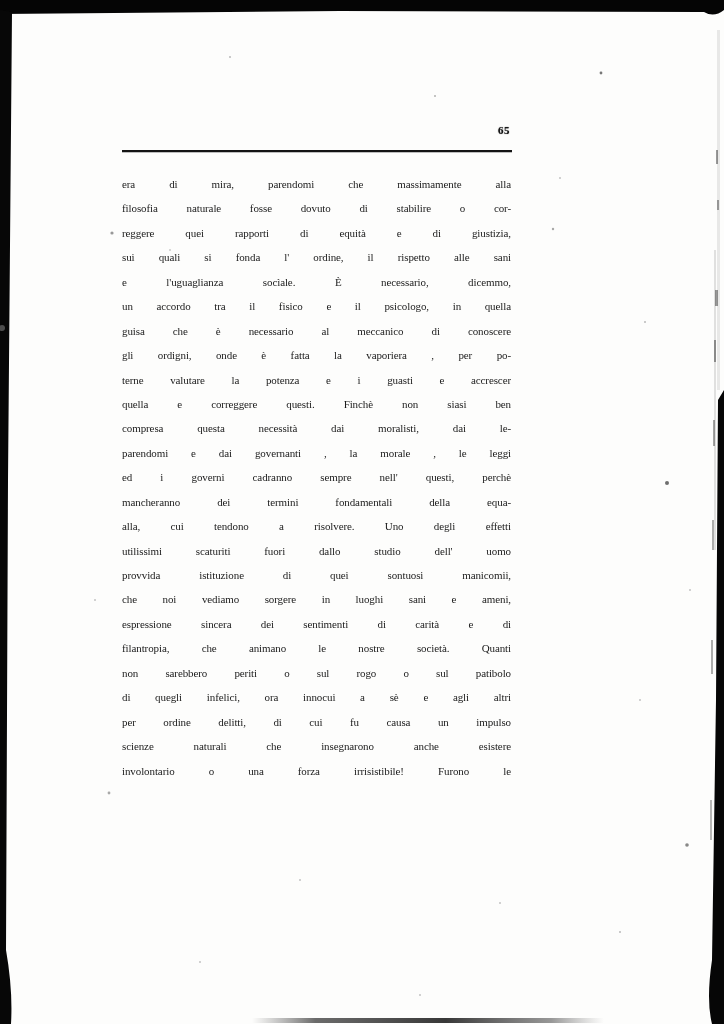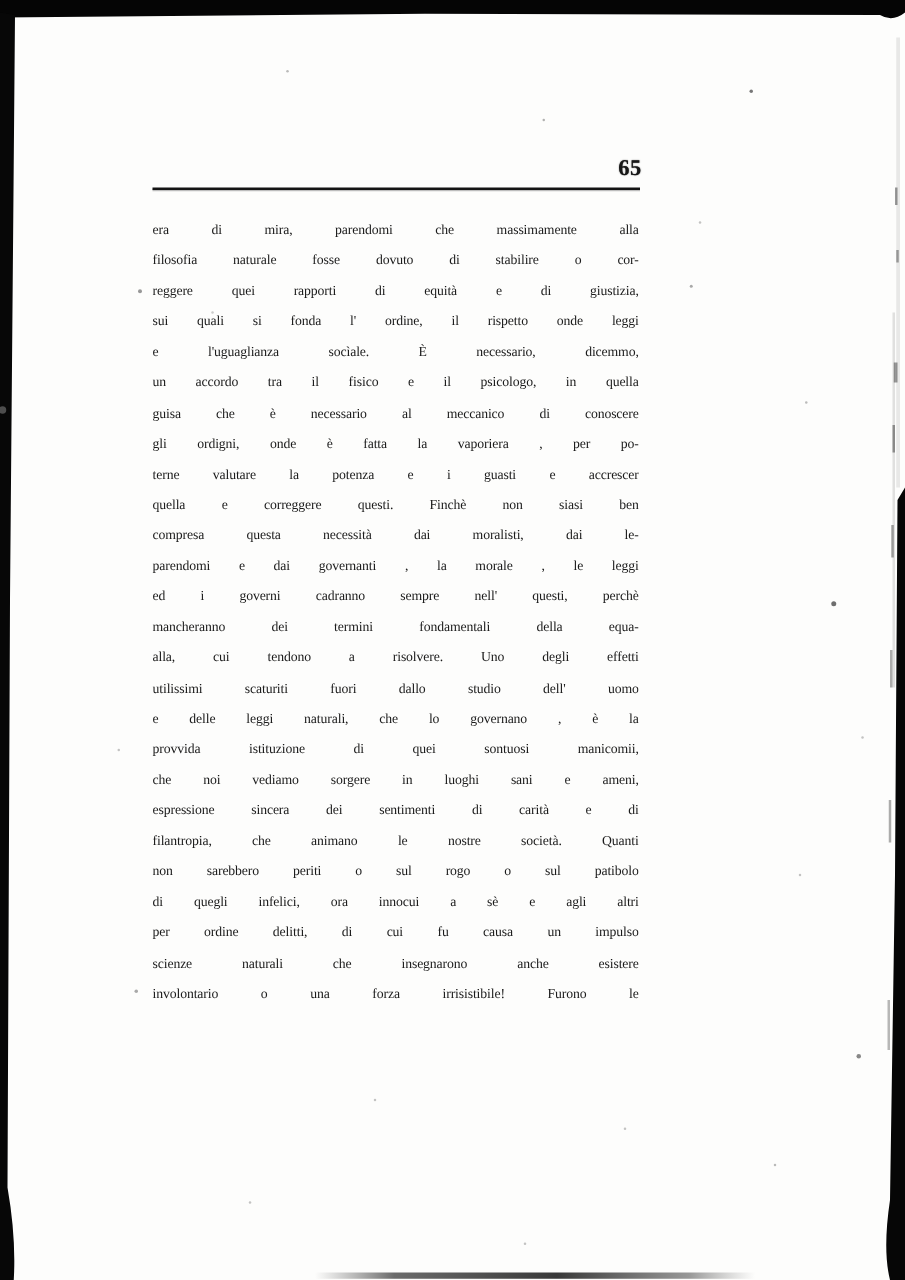--- a/index.html
+++ b/index.html
@@ -16,21 +16,21 @@
     position: absolute;
     left: 0; top: 0;
     width: 724px; height: 1024px;
     pointer-events: none;
   }
   .page-number {
     position: absolute;
     left: 492px;
     top: 124px;
     width: 24px;
-    font-size: 18px;
+    font-size: 11px;
     font-weight: bold;
     letter-spacing: 0.5px;
     text-align: center;
     color: #171717;
     text-shadow: 0 0 1px #444;
     font-family: Liberation Serif, serif;
   }
   .header-rule {
     position: absolute;
     left: 122px;
@@ -119,34 +119,33 @@
   </svg>
 
   <div class="page-number">65</div>
 
   <div class="header-rule"></div>
 
   <div class="body-text">
     <div class="text-line">era di mira, parendomi che massimamente alla</div>
     <div class="text-line">filosofia naturale fosse dovuto di stabilire o cor-</div>
     <div class="text-line">reggere quei rapporti di equità e di giustizia,</div>
-    <div class="text-line">sui quali si fonda l' ordine, il rispetto onde leggi</div>
+    <div class="text-line">sui quali si fonda l' ordine, il rispetto alle sani</div>
     <div class="text-line">e l'uguaglianza socìale. È necessario, dicemmo,</div>
     <div class="text-line">un accordo tra il fisico e il psicologo, in quella</div>
     <div class="text-line">guisa che è necessario al meccanico di conoscere</div>
     <div class="text-line">gli ordigni, onde è fatta la vaporiera , per po-</div>
     <div class="text-line">terne valutare la potenza e i guasti e accrescer</div>
     <div class="text-line">quella e correggere questi. Finchè non siasi ben</div>
     <div class="text-line">compresa questa necessità dai moralisti, dai le-</div>
     <div class="text-line">parendomi e dai governanti , la morale , le leggi</div>
     <div class="text-line">ed i governi cadranno sempre nell' questi, perchè</div>
     <div class="text-line">mancheranno dei termini fondamentali della equa-</div>
     <div class="text-line">alla, cui tendono a risolvere. Uno degli effetti</div>
     <div class="text-line">utilissimi scaturiti fuori dallo studio dell' uomo</div>
-    <div class="text-line">e delle leggi naturali, che lo governano , è la</div>
     <div class="text-line">provvida istituzione di quei sontuosi manicomii,</div>
     <div class="text-line">che noi vediamo sorgere in luoghi sani e ameni,</div>
     <div class="text-line">espressione sincera dei sentimenti di carità e di</div>
     <div class="text-line">filantropia, che animano le nostre società. Quanti</div>
     <div class="text-line">non sarebbero periti o sul rogo o sul patibolo</div>
     <div class="text-line">di quegli infelici, ora innocui a sè e agli altri</div>
     <div class="text-line">per ordine delitti, di cui fu causa un impulso</div>
     <div class="text-line">scienze naturali che insegnarono anche esistere</div>
     <div class="text-line">involontario o una forza irrisistibile! Furono le</div>
   </div>

